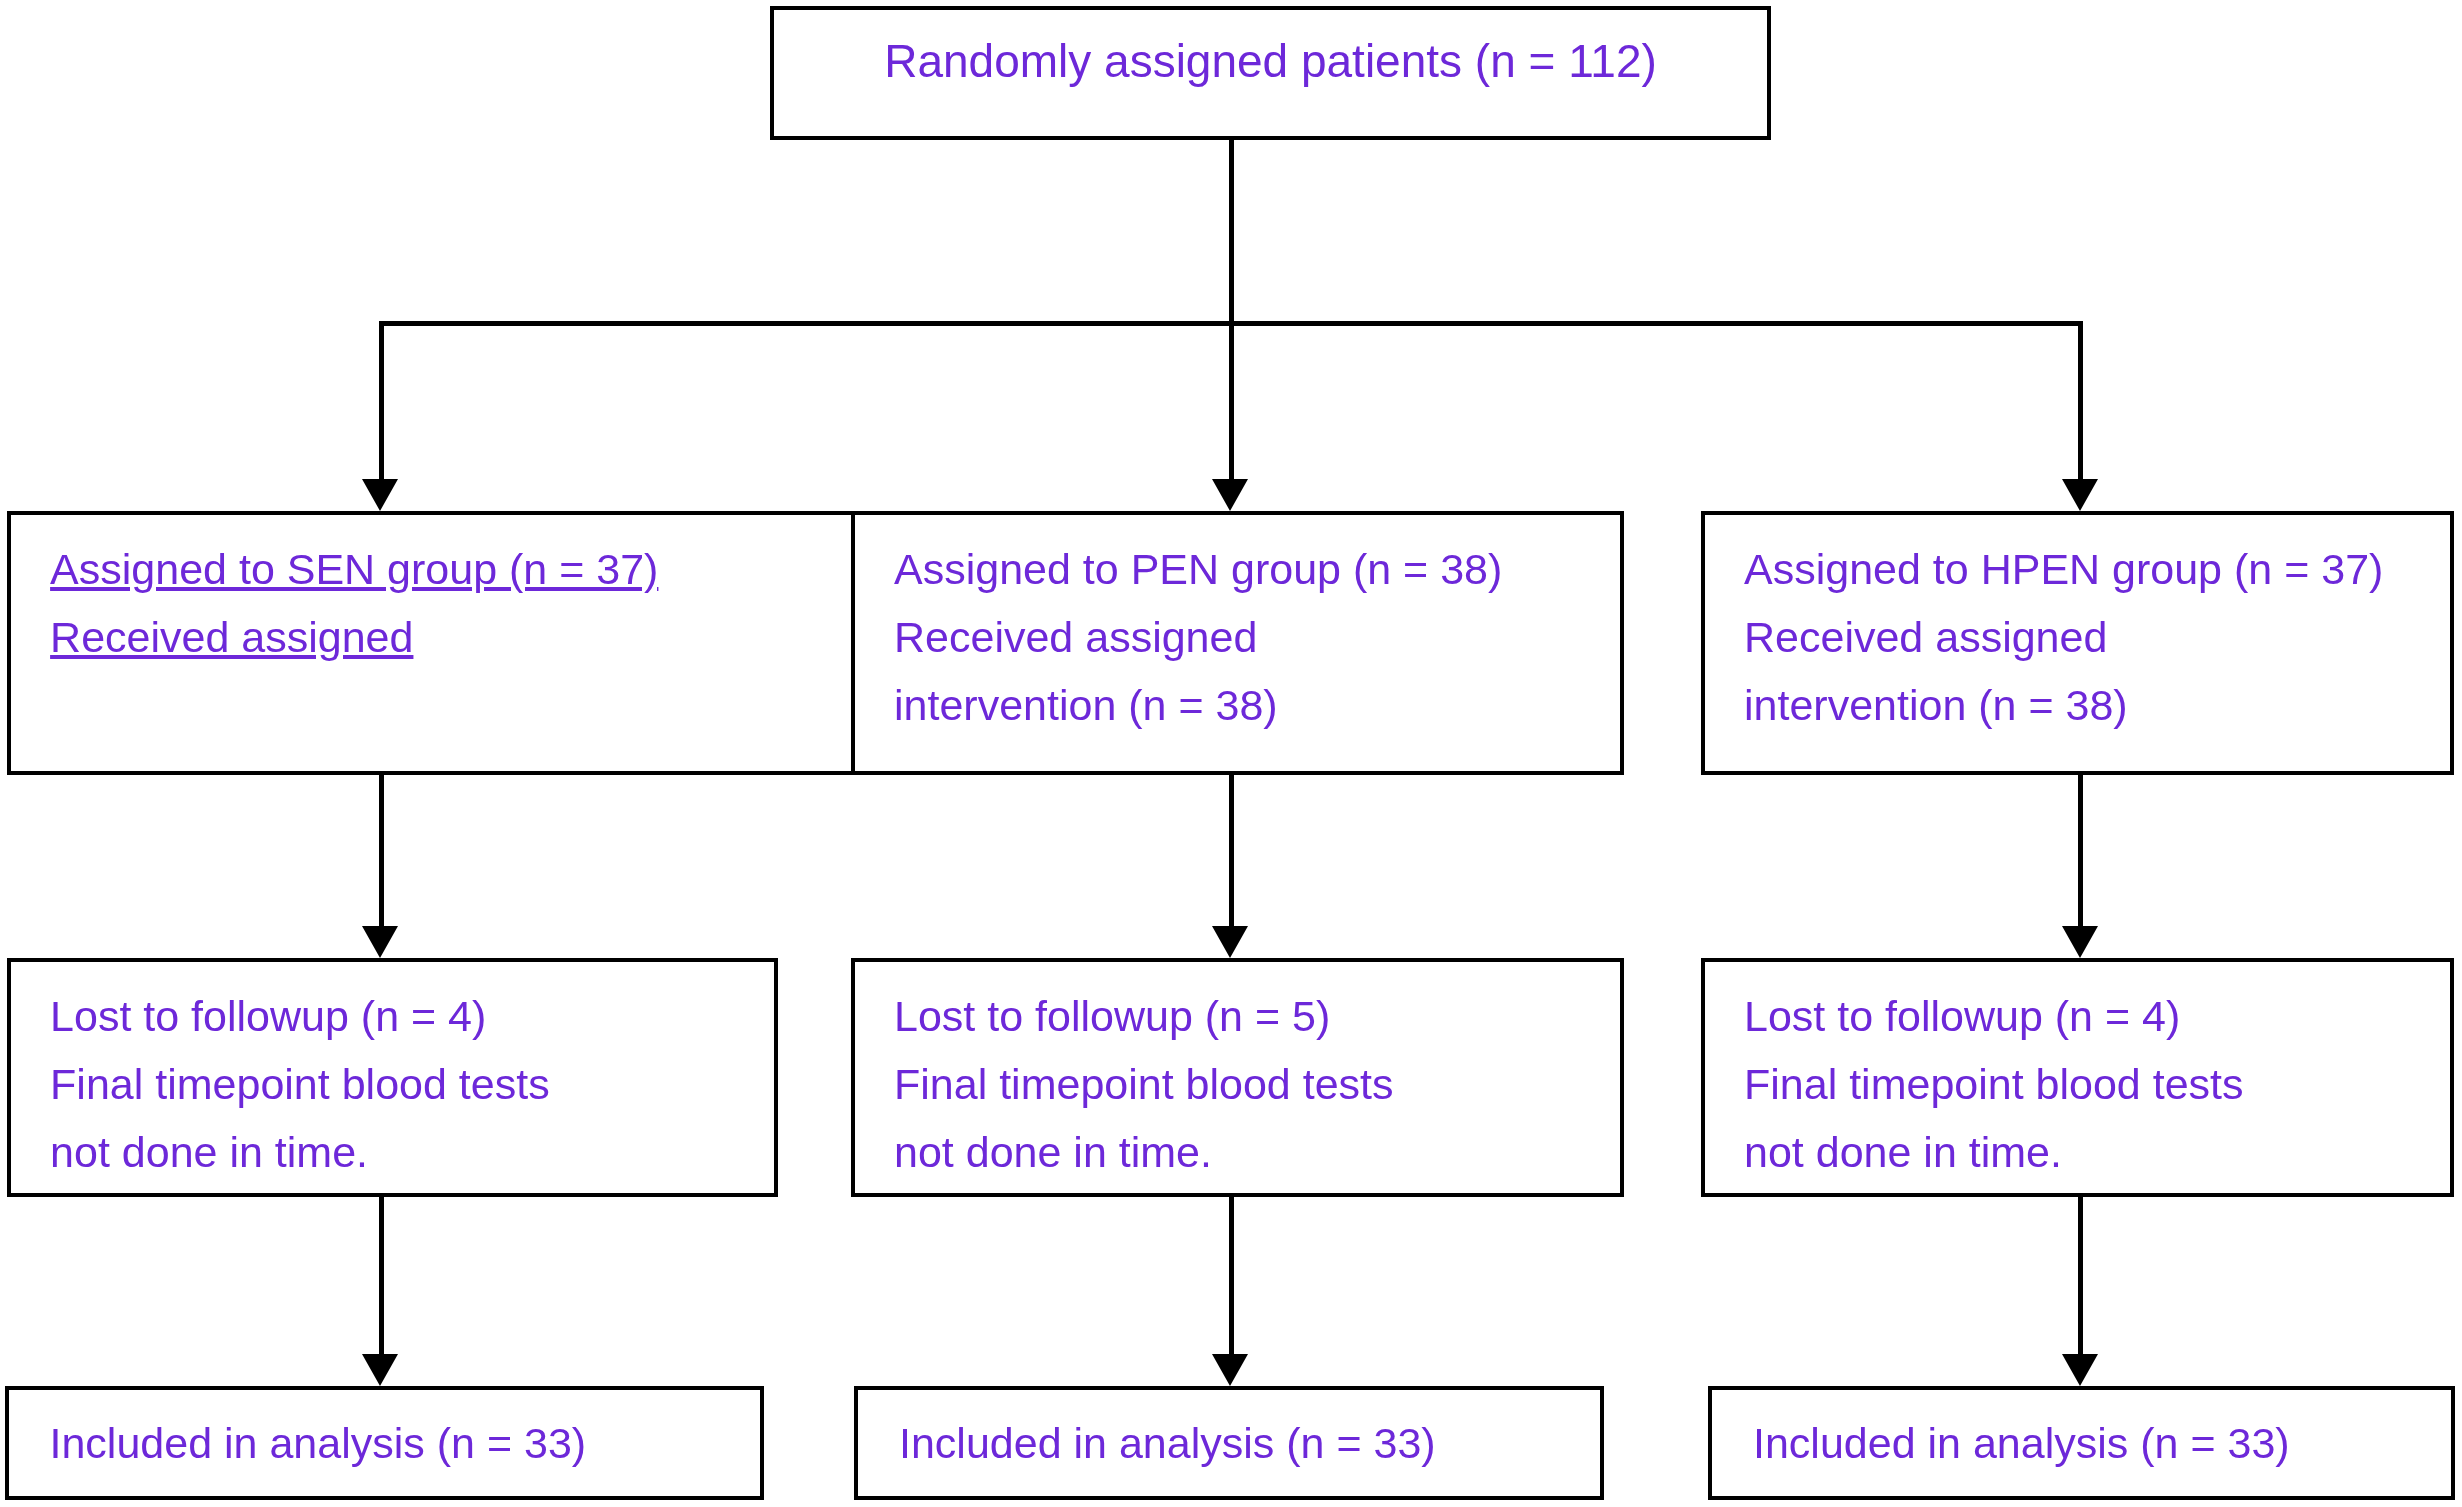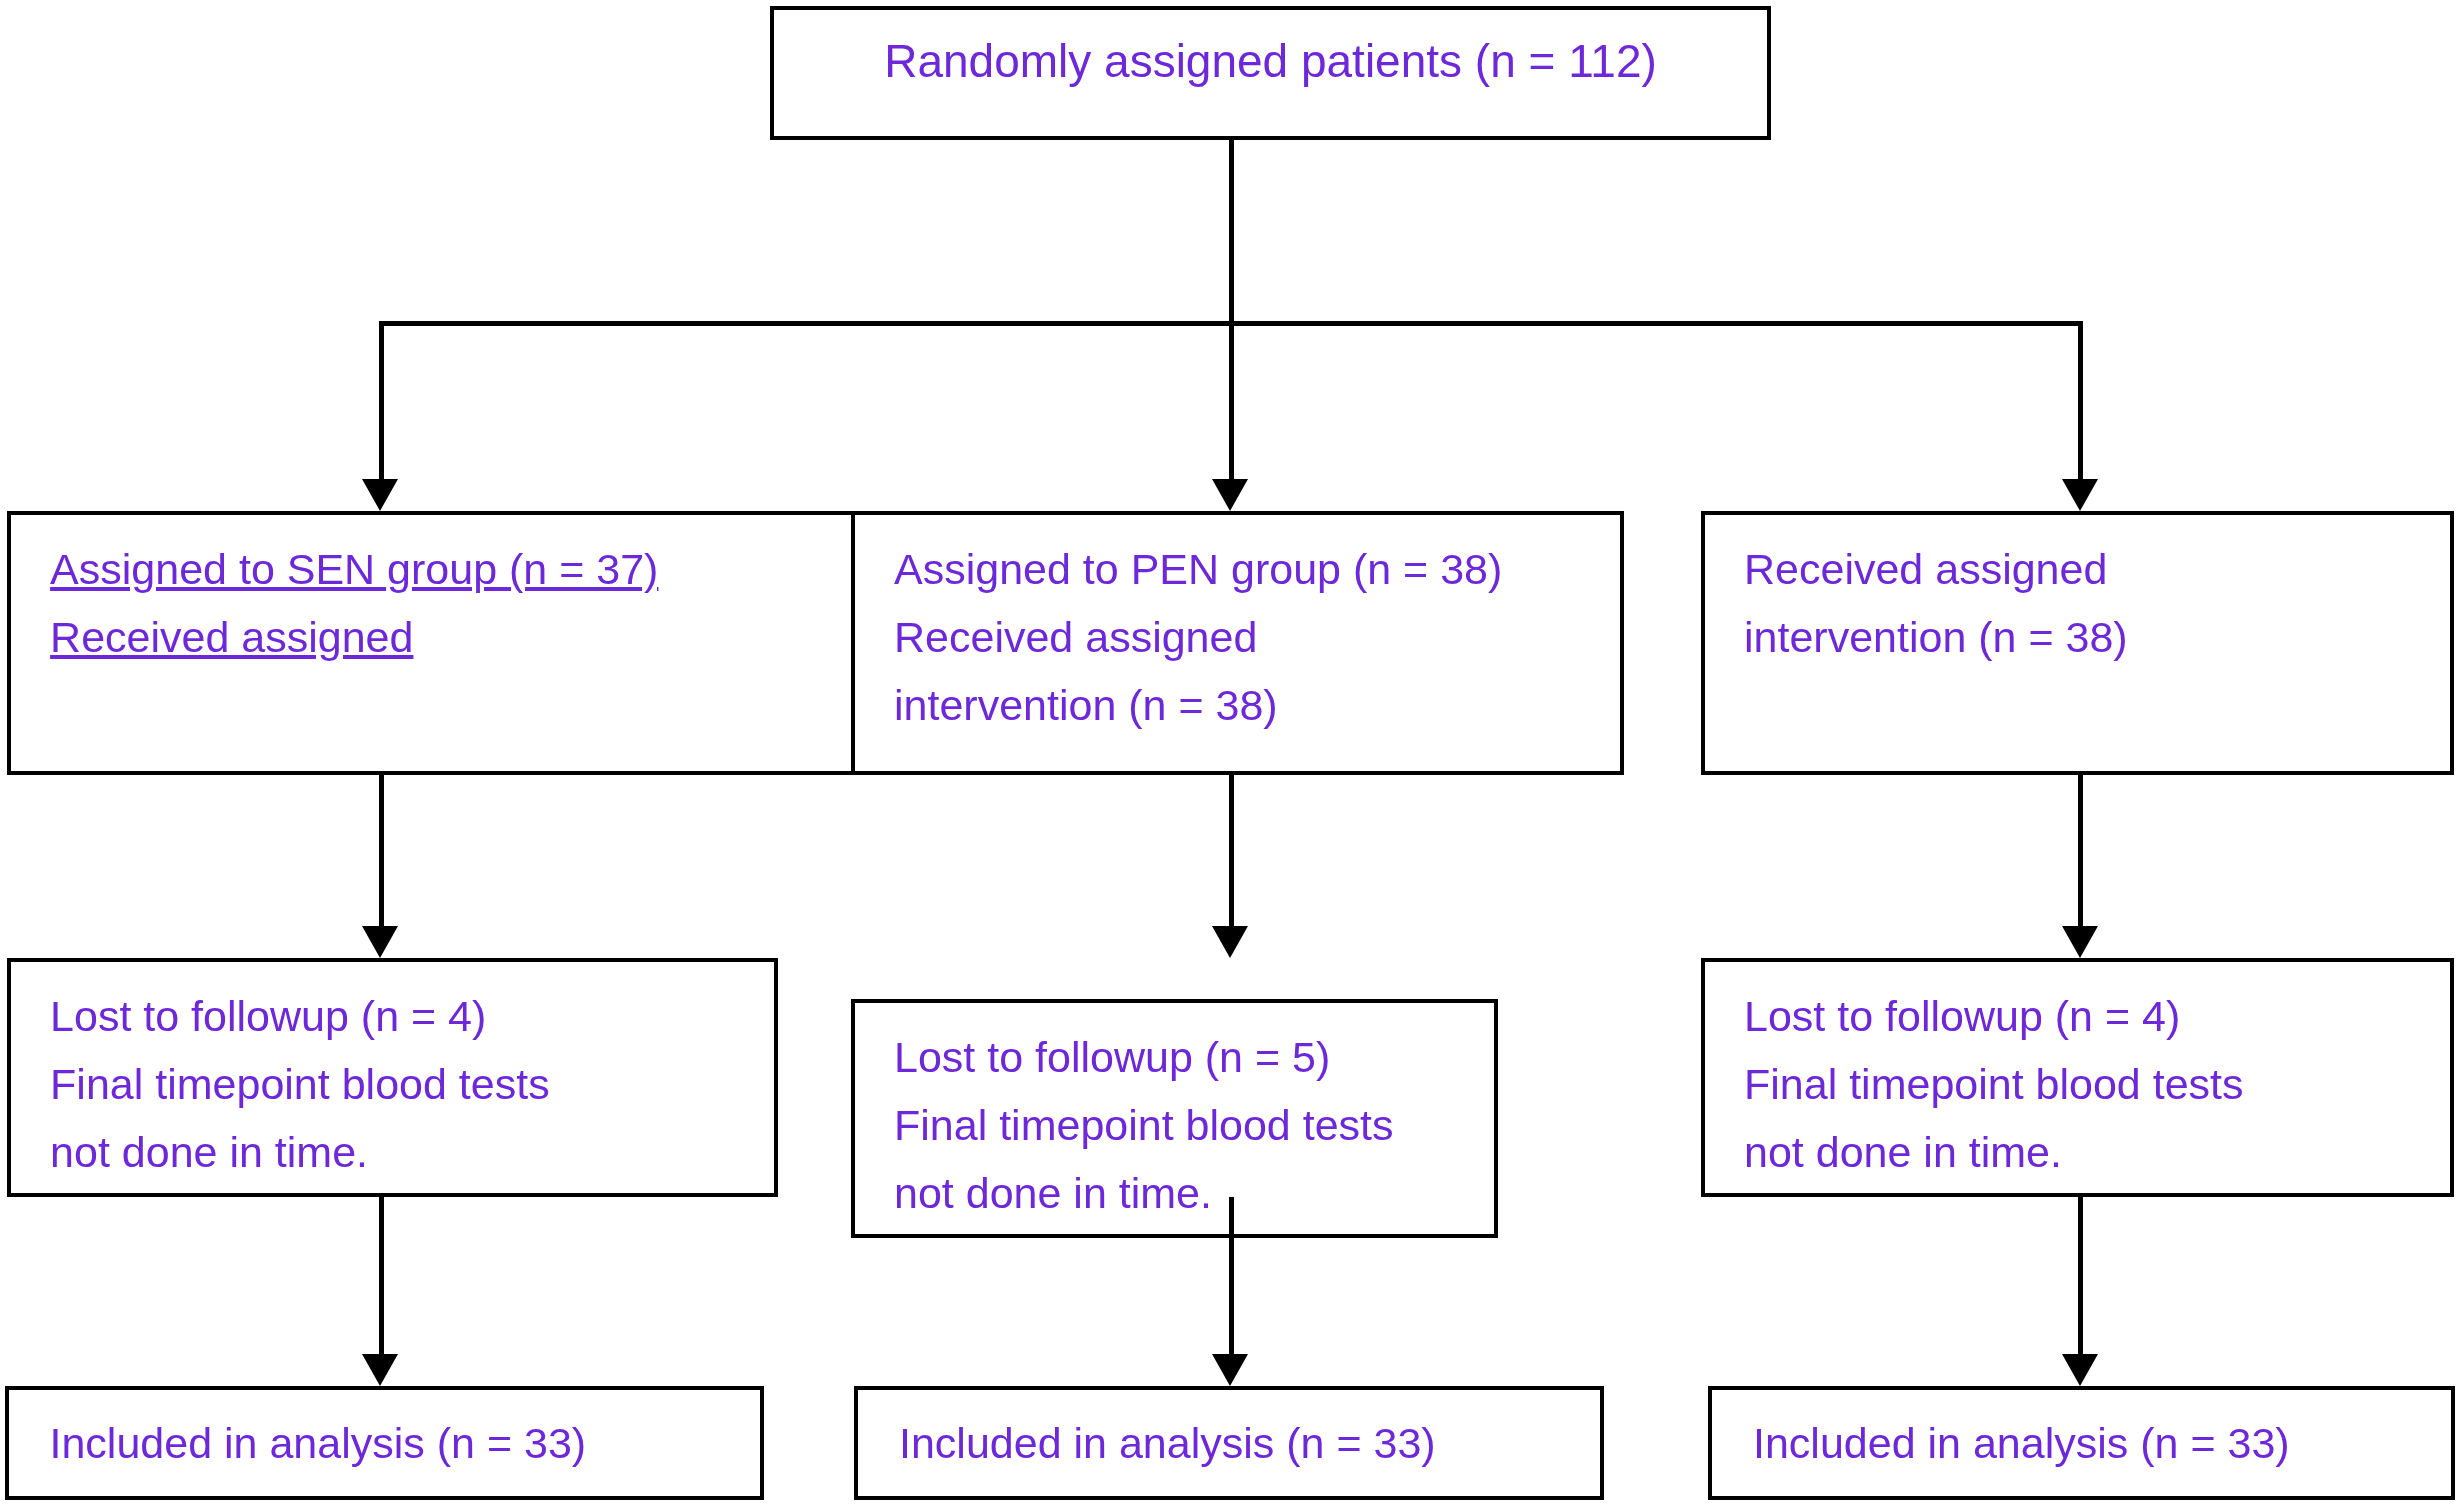--- a/index.html
+++ b/index.html
@@ -91,20 +91,21 @@
   <div class="box multiline" style="left:7.1px; top:511px; width:903px; height:264px;text-decoration:underline;">
     <div class="text-line">Assigned to SEN group (n = 37)</div>
     <div class="text-line">Received assigned</div>
   </div>
   <div class="box multiline" style="left:851px; top:511px; width:773px; height:264px;">
     <div class="text-line">Assigned to PEN group (n = 38)</div>
     <div class="text-line">Received assigned</div>
     <div class="text-line">intervention (n = 38)</div>
   </div>
   <div class="box multiline" style="left:1701px; top:511px; width:753px; height:264px;">
+    <div class="text-line">Assigned to HPEN group (n = 37)</div>
     <div class="text-line">Received assigned</div>
     <div class="text-line">intervention (n = 38)</div>
   </div>
 
   <div>
     <div class="vline" style="left:379px; top:775px; height:153px;"></div>
     <div class="arrowhead" style="left:362px; top:926px;"></div>
   </div>
   <div>
     <div class="vline" style="left:1229px; top:775px; height:153px;"></div>
@@ -113,21 +114,21 @@
   <div>
     <div class="vline" style="left:2078px; top:775px; height:153px;"></div>
     <div class="arrowhead" style="left:2062px; top:926px;"></div>
   </div>
 
   <div class="box multiline" style="left:7.1px; top:958px; width:771px; height:239px;">
     <div class="text-line">Lost to followup (n = 4)</div>
     <div class="text-line">Final timepoint blood tests</div>
     <div class="text-line">not done in time.</div>
   </div>
-  <div class="box multiline" style="left:851px; top:958px; width:647px; height:239px;margin-top:41px;">
+  <div class="box multiline" style="left:851px; top:958px; width:773px; height:239px;">
     <div class="text-line">Lost to followup (n = 5)</div>
     <div class="text-line">Final timepoint blood tests</div>
     <div class="text-line">not done in time.</div>
   </div>
   <div class="box multiline" style="left:1701px; top:958px; width:753px; height:239px;">
     <div class="text-line">Lost to followup (n = 4)</div>
     <div class="text-line">Final timepoint blood tests</div>
     <div class="text-line">not done in time.</div>
   </div>
 

